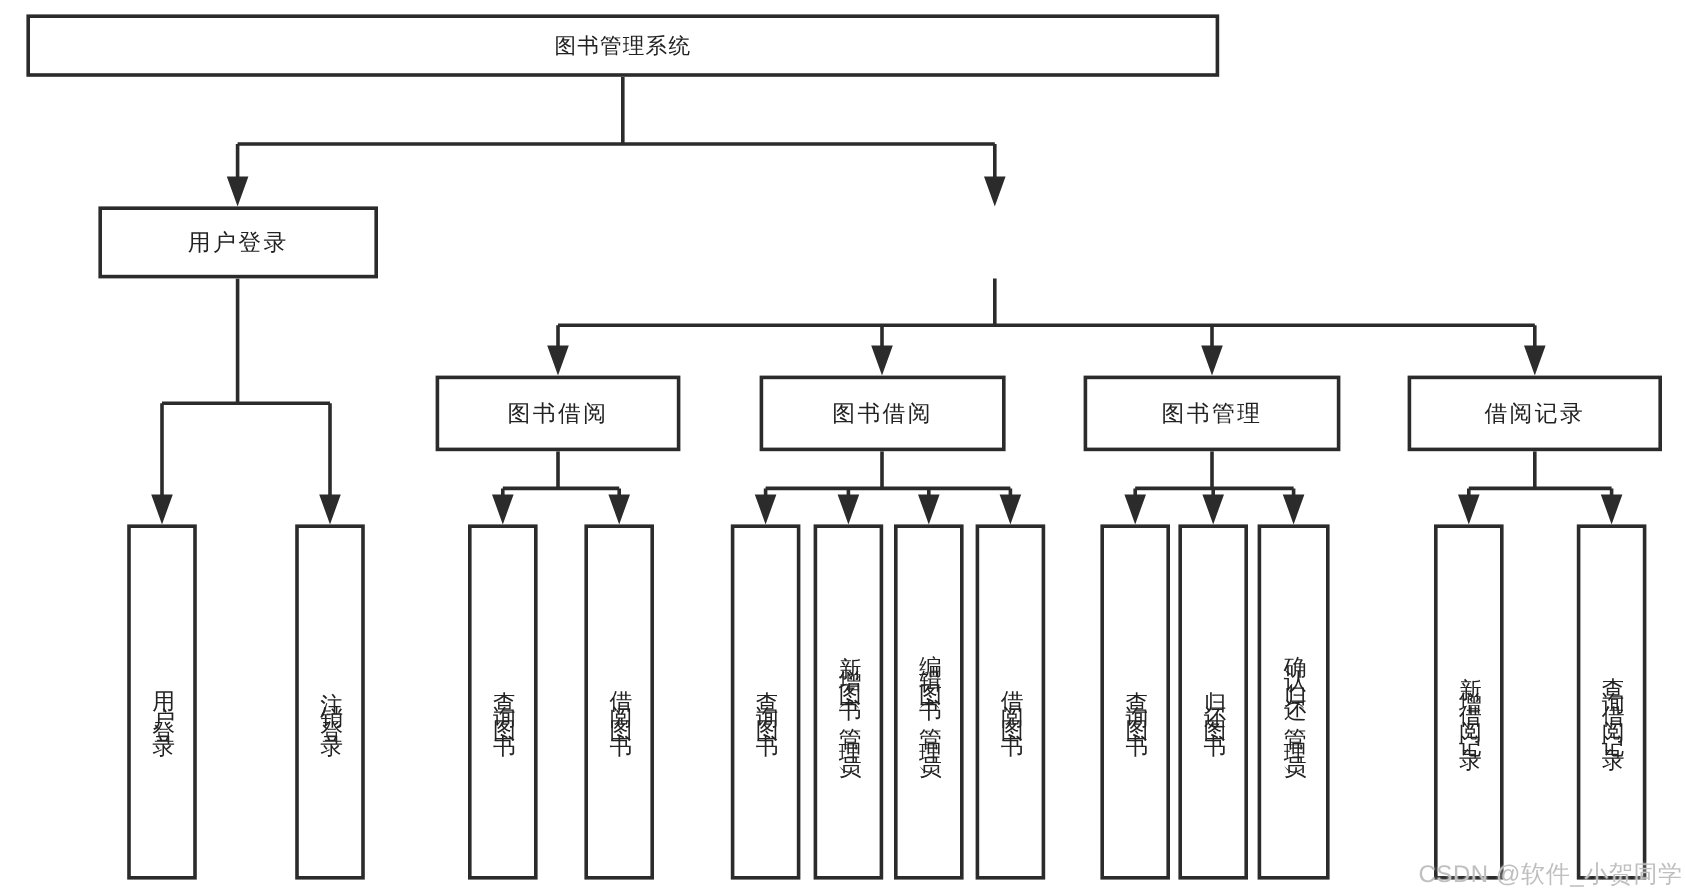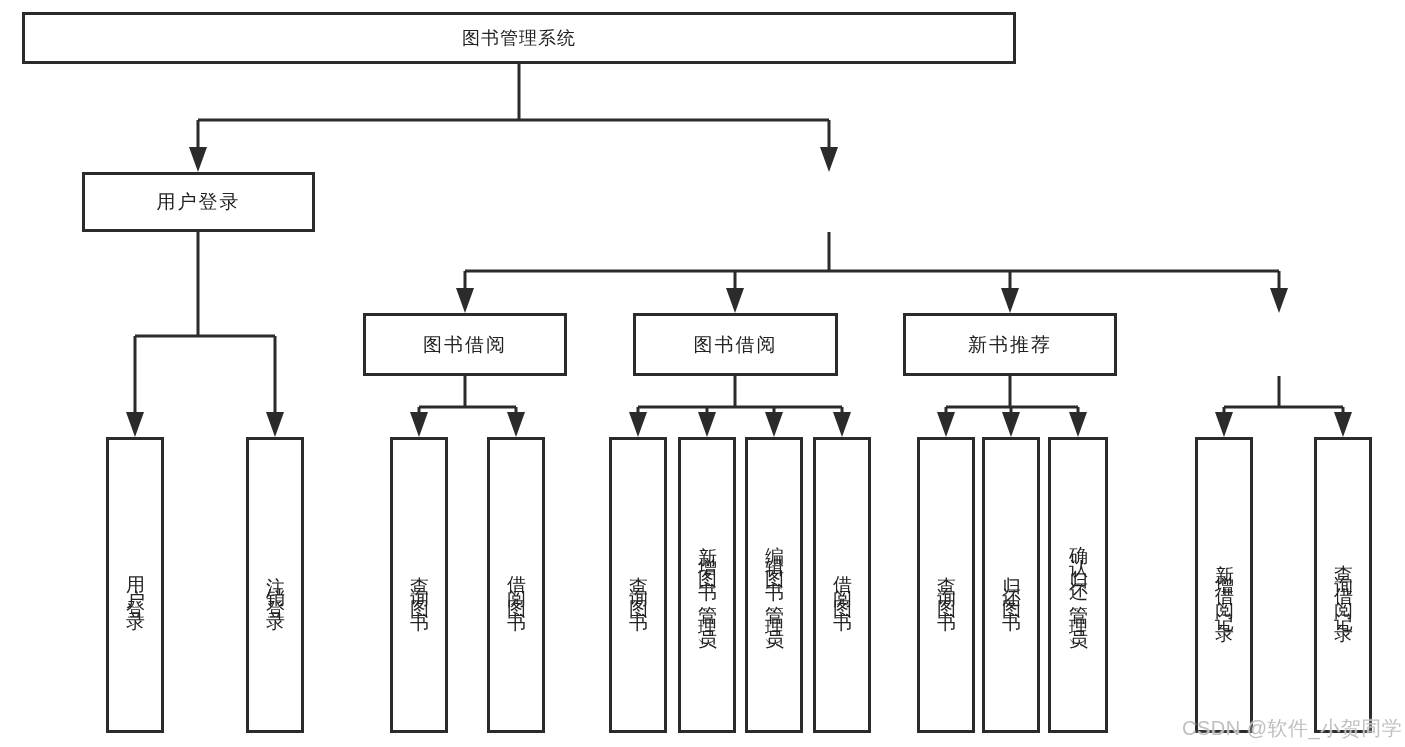--- a/index.html
+++ b/index.html
@@ -82,21 +82,24 @@
     <span class="label">用户登录</span>
   </div>
 
   <div class="node h" style="left:363px;top:313px;width:204px;height:63px">
     <span class="label">图书借阅</span>
   </div>
   <div class="node h" style="left:633px;top:313px;width:205px;height:63px">
     <span class="label">图书借阅</span>
   </div>
   <div class="node h" style="left:903px;top:313px;width:214px;height:63px">
-    <span class="label">新书推荐</span>
+    <span class="label">图书管理</span>
+  </div>
+  <div class="node h" style="left:1173px;top:313px;width:212px;height:63px">
+    <span class="label">借阅记录</span>
   </div>
 
   <div class="node leaf" style="left:106px;width:58px">
     <span class="vtext">用户登录</span>
   </div>
   <div class="node leaf" style="left:246px;width:58px">
     <span class="vtext">注销登录</span>
   </div>
 
   <div class="node leaf" style="left:390px;width:58px">

